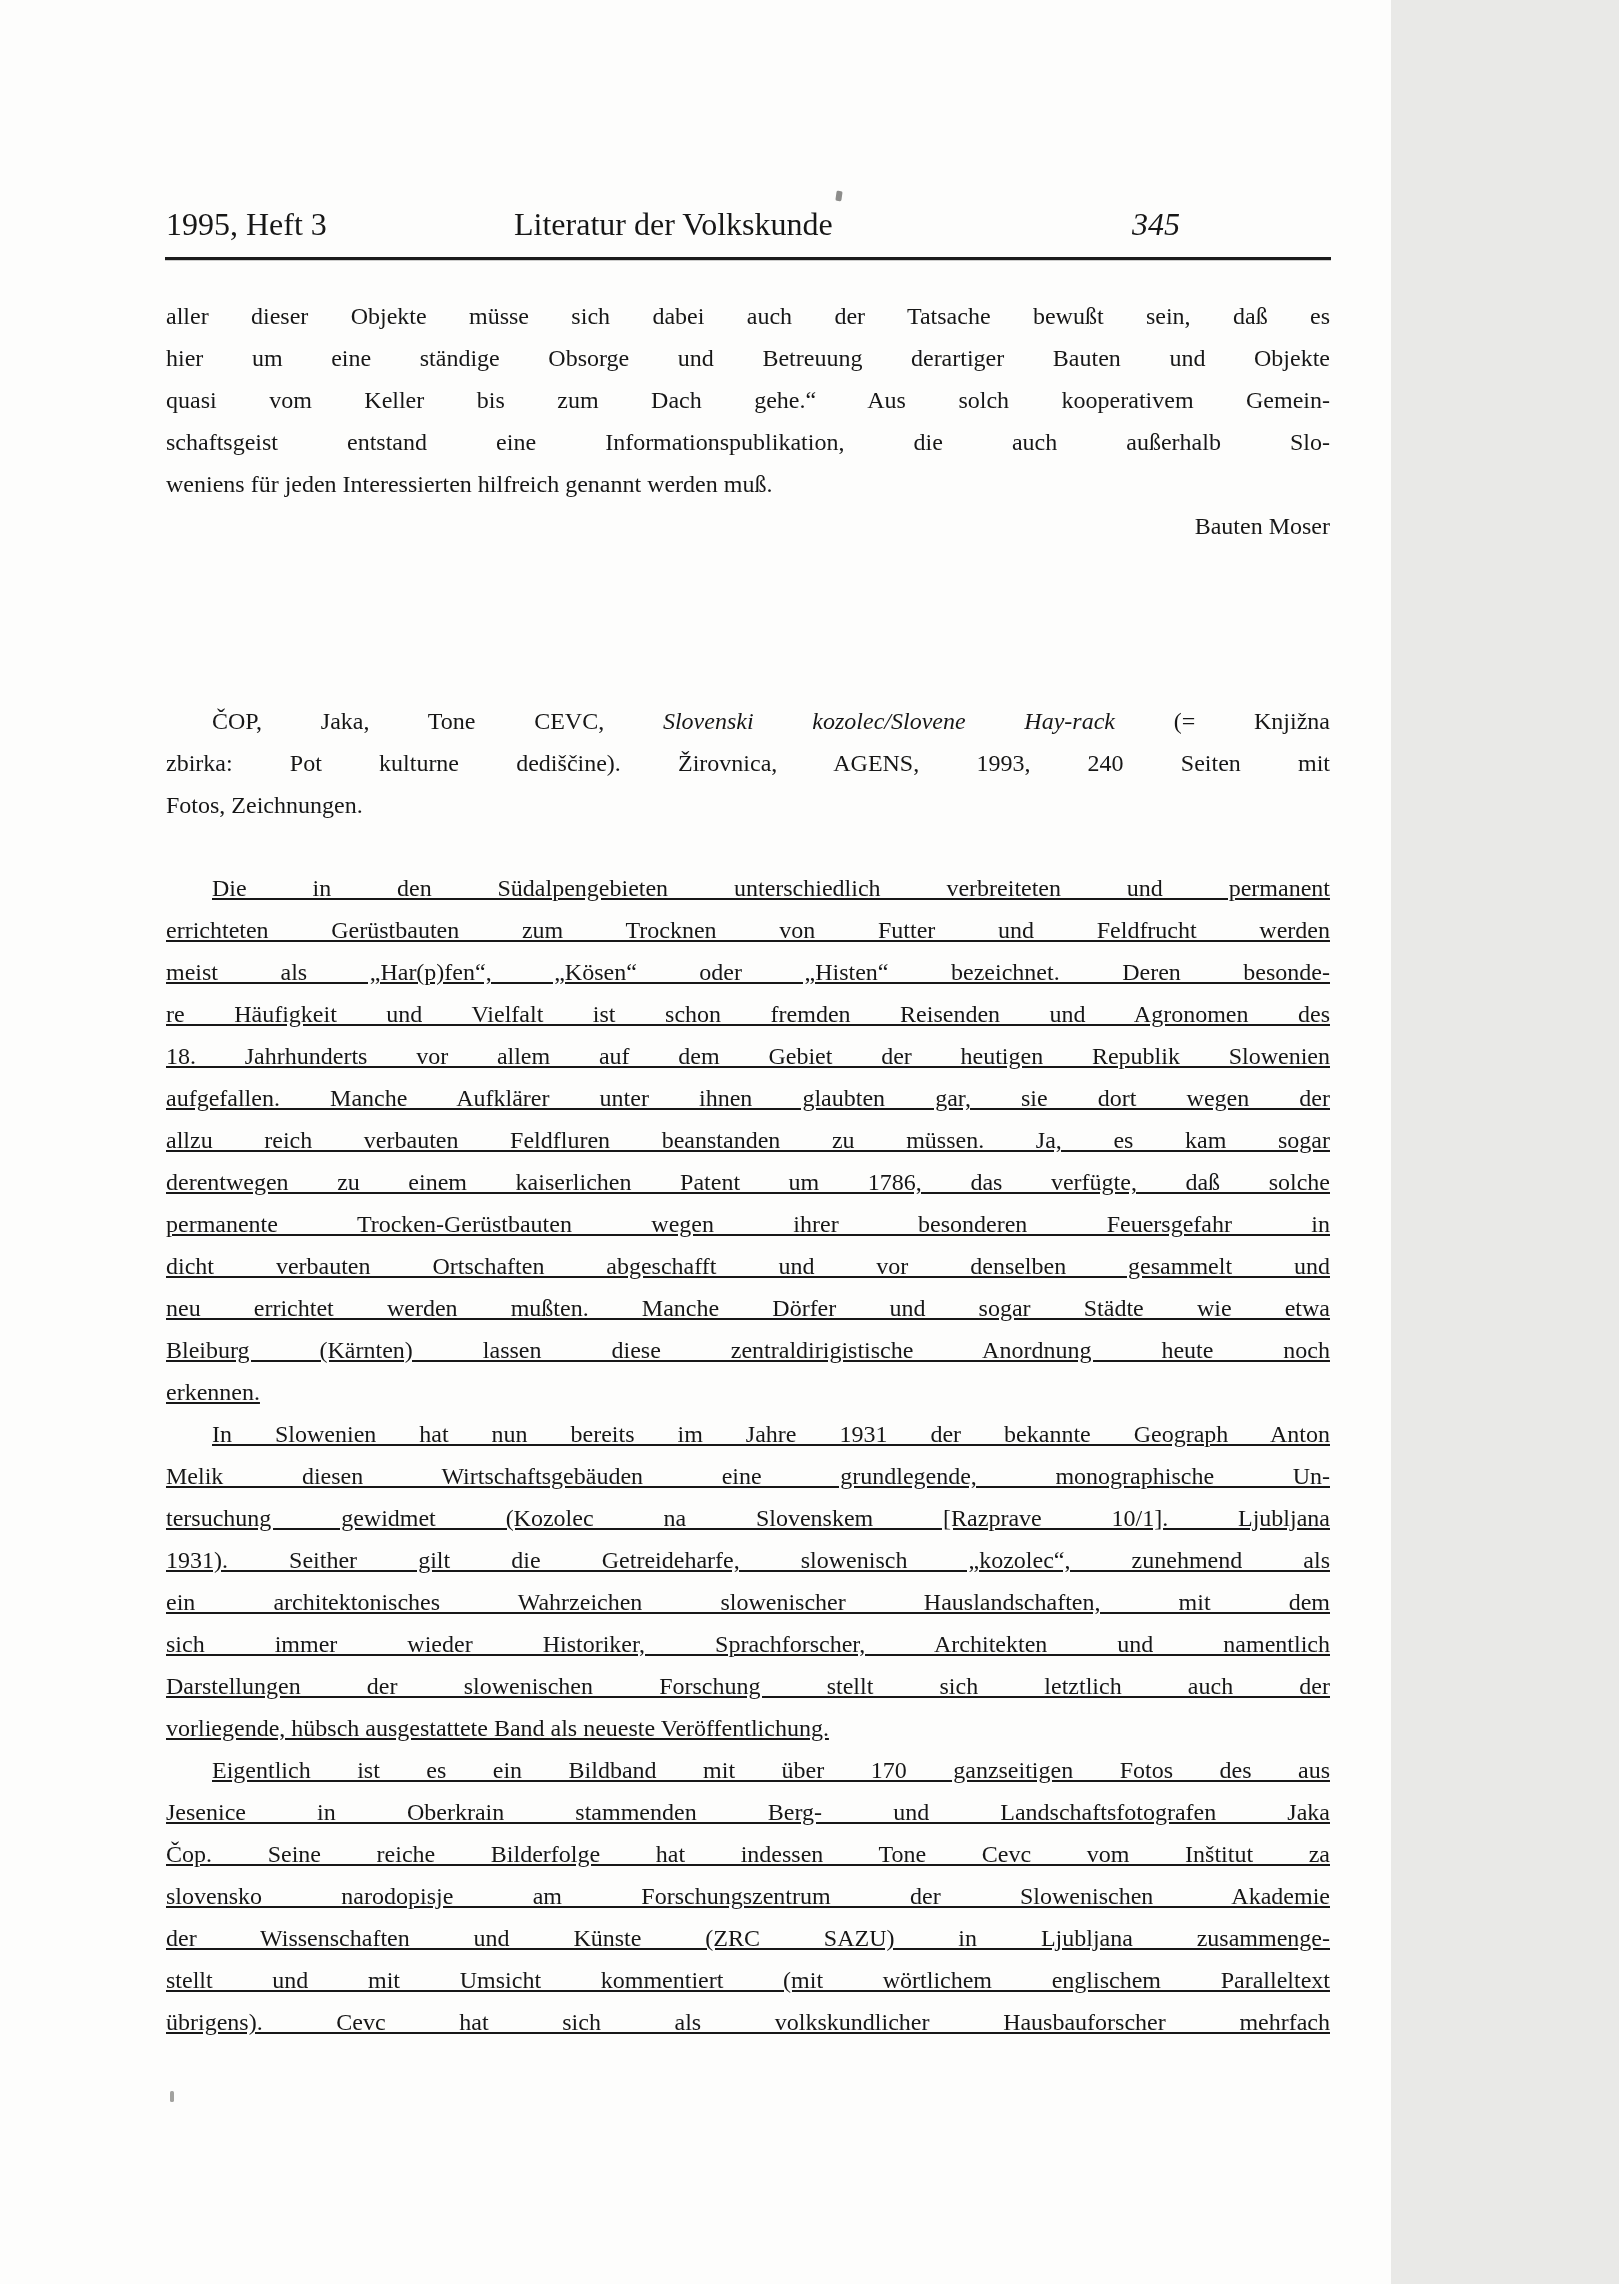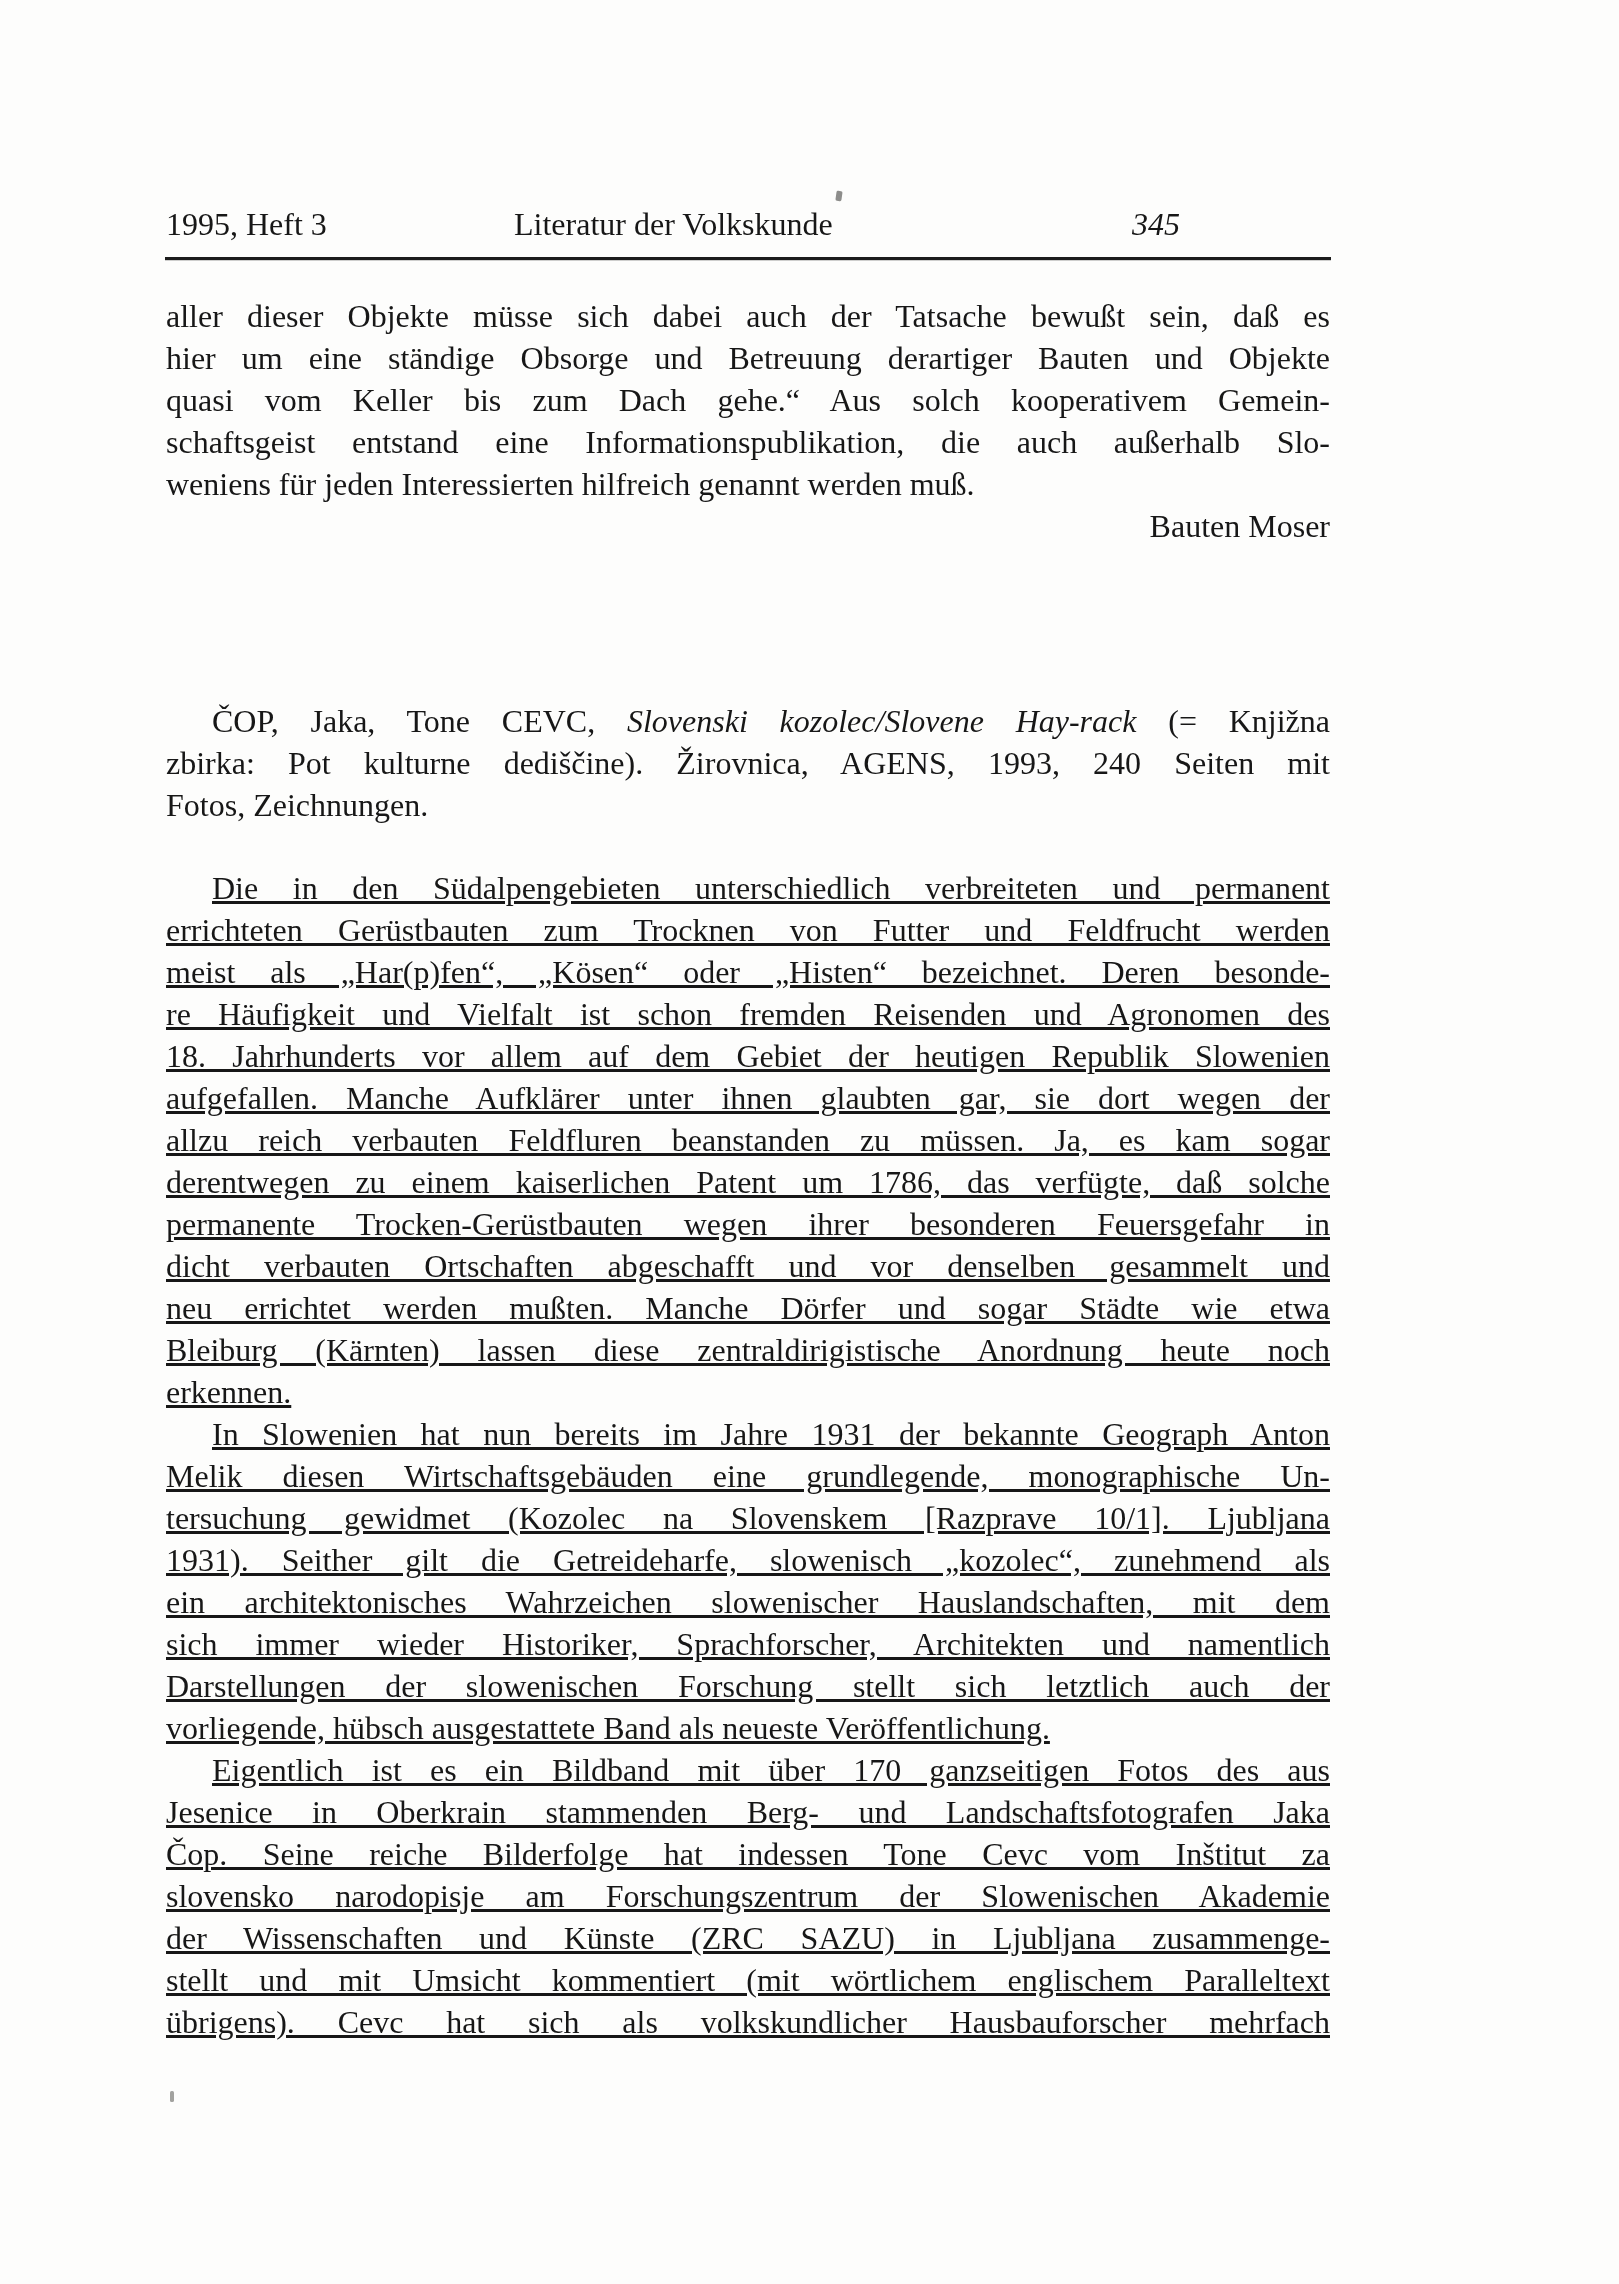--- a/index.html
+++ b/index.html
@@ -1,19 +1,19 @@
 <!DOCTYPE html>
 <html lang="de" style="font-size:13px"><head>
 <meta charset="utf-8">
 <title>Literatur der Volkskunde – Seite 345</title>
 <style>
   html,body{margin:0;padding:0;background:#e9e9e7;}
   .page{
     position:relative;
-    width:1619px;
+    width:1391px;
     height:2284px;
     background:#fdfdfc;
     color:#171717;
     font-family:"Liberation Serif","DejaVu Serif",serif;
     overflow:hidden;
   }
   .running-head{
     position:absolute;
     left:166px;
     top:206px;
@@ -32,21 +32,21 @@
     top:257px;
     width:1166px;
     height:3.2px;
     background:#1c1c1c;
     box-shadow:0 0.8px 0 rgba(20,20,20,.25);
   }
   .block{
     position:absolute;
     left:166px;
     width:1164px;
-    font-size:32px;
+    font-size:24px;
   }
   .line{
     height:42px;
     line-height:42px;
     overflow:hidden;
     white-space:normal;
   }
   .just{text-align:justify;text-align-last:justify;}
   .plain{text-align:right;text-align-last:left;}
   .right{text-align:right;text-align-last:right;}

